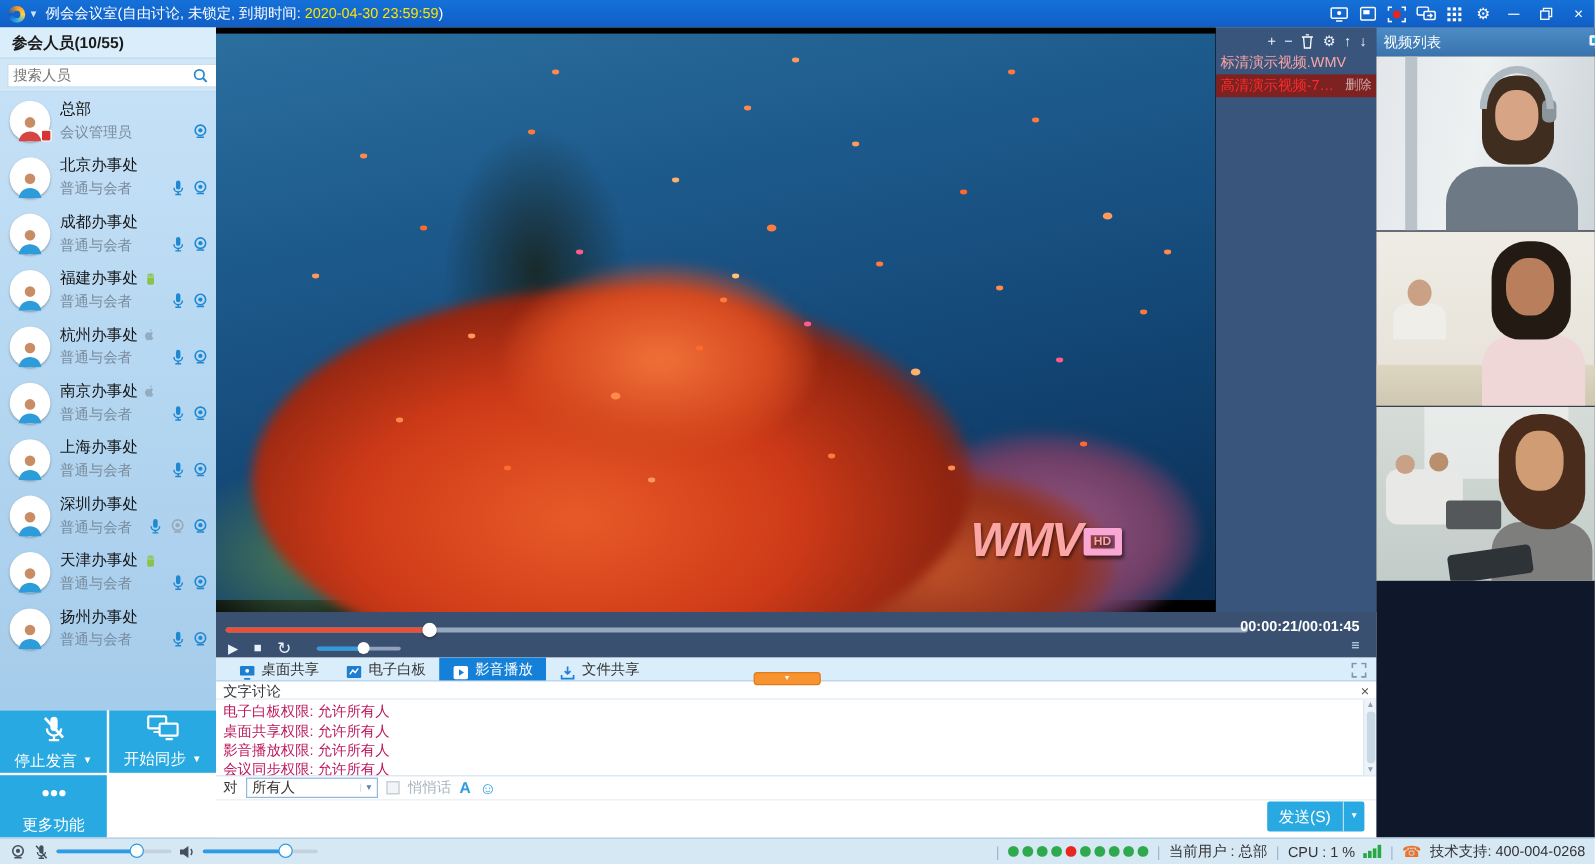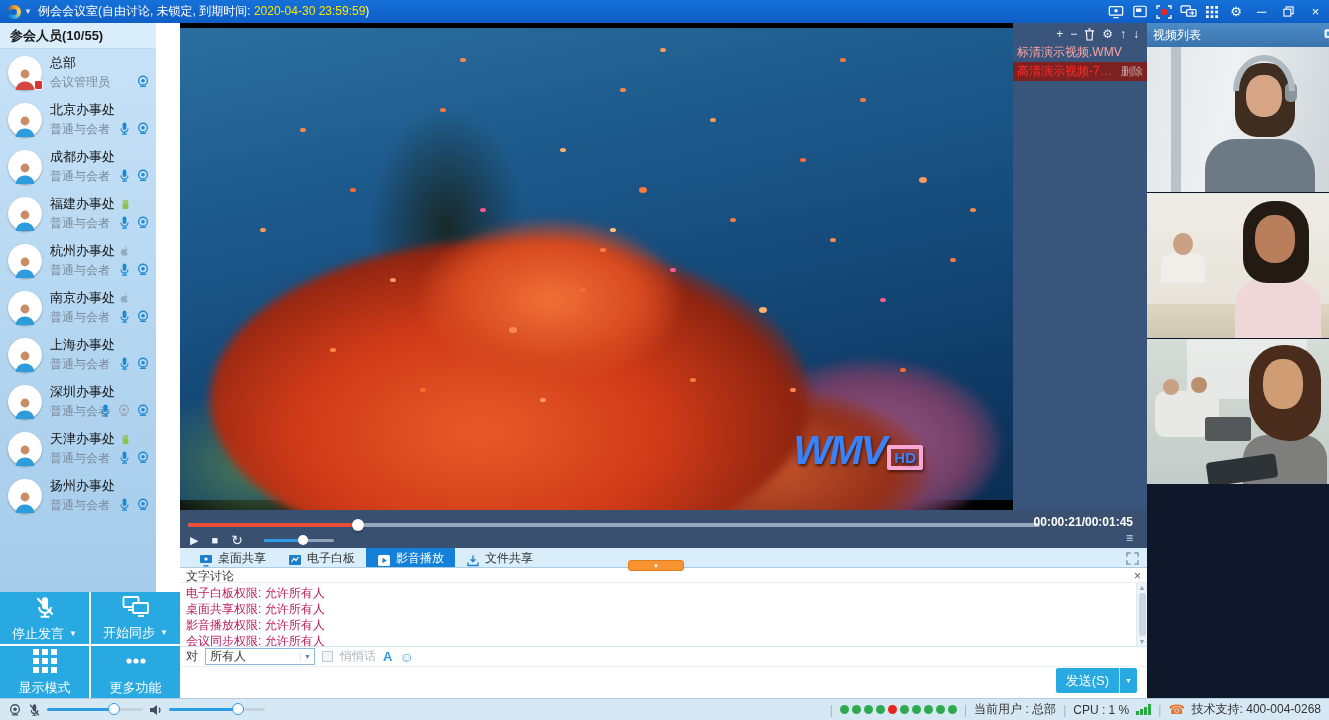--- a/index.html
+++ b/index.html
@@ -11,21 +11,21 @@
 .logo::after{content:"";position:absolute;left:4px;top:4px;width:6px;height:6px;border-radius:50%;background:#1164CE}
 .logo-caret{font-size:8px;color:#CFE4FF;margin-right:6px}
 .tb-title{white-space:nowrap}
 .tb-title .date{color:#FFE400}
 .tb-icons{margin-left:auto;display:flex;align-items:center;height:100%}
 .tb-ic{width:24px;height:23px;display:flex;align-items:center;justify-content:center;color:#fff;cursor:default}
 .tb-ic svg{display:block}
 .tb-ic.char{font-size:13px;line-height:1}
 .tb-win{width:27px}
 
-.sidebar{position:absolute;left:0;top:23px;width:156px;height:675px;background:linear-gradient(180deg,#C9E3F8 0%,#B2D5F0 50%,#A0C8E9 100%)}
+.sidebar{position:absolute;left:0;top:23px;width:180px;height:675px;background:linear-gradient(180deg,#C9E3F8 0%,#B2D5F0 50%,#A0C8E9 100%)}
 .sb-header{height:26px;line-height:26px;background:#DAEDFB;border-bottom:1px solid #BBD8EE;font-weight:bold;font-size:13px;color:#1A1A1A;padding-left:10px}
 .sb-search{height:28px;background:#D0E7F8;display:flex;align-items:center;padding:0 6px;border-bottom:1px solid #BBD8EE}
 .sb-search input{flex:1;height:20px;border:1px solid #BFD8EC;background:#fff;font-size:12px;padding:0 4px;color:#333;outline:none}
 .sb-search .icn{margin-left:-22px;color:#1E88D2}
 .sb-list{height:470px;overflow:hidden}
 .prow{position:relative;height:47px;display:flex;align-items:center;padding-left:8px}
 .avatar{position:relative;width:34px;height:34px;border-radius:50%;background:#fff;box-shadow:0 1px 2px rgba(0,0,0,.3);flex:none;display:flex;align-items:flex-end;justify-content:center;margin-right:8px}
 .avatar svg{display:block}
 .abadge{position:absolute;right:-1px;bottom:0;width:9px;height:10px;background:#D63333;border:1px solid #fff;border-radius:2px}
 .pinfo{flex:1;min-width:0}
@@ -56,23 +56,23 @@
 .coral.c5{left:430px;bottom:-50px;width:320px;height:160px;background:radial-gradient(ellipse,#C2542A 0%,#93301A 55%,rgba(140,46,24,0) 78%)}
 .fish{position:absolute;left:420px;top:220px;width:6px;height:4px;border-radius:50%;background:#FF7A3C;box-shadow:
  -300px -120px 0 #FF8A4C,-250px -60px 0 #FF6A2C,-210px 30px 0 #FF9A5C,-160px -140px 0 #FF7A3C,
  -120px -40px 0 #FF5A8C,-90px 80px 0 1px #FF8A4C,-40px -100px 0 #FFB06A,-20px 40px 0 #FF6A2C,
  20px -160px 0 #FF8A4C,40px -60px 0 1px #FF7A3C,70px 20px 0 #FF5A8C,110px -130px 0 #FF9A5C,
  130px -30px 0 #FF7A3C,160px 60px 0 1px #FFB06A,200px -90px 0 #FF6A2C,230px -10px 0 #FF8A4C,
  260px -150px 0 #FF7A3C,280px 50px 0 #FF5A8C,320px -70px 0 1px #FF9A5C,350px 10px 0 #FF7A3C,
  -270px 100px 0 #FF8A4C,-180px 140px 0 #FF6A2C,-60px 150px 0 #FF9A5C,90px 130px 0 #FF7A3C,
  190px 140px 0 #FF8A4C,300px 120px 0 #FF6A2C,-340px -20px 0 #FF9A5C,370px -40px 0 #FF8A4C,
  10px -20px 0 #FFC07A,-140px -190px 0 #FF8A4C,240px -190px 0 #FF7A3C,60px -200px 0 #FF9A5C}
-.watermark{position:absolute;right:78px;bottom:40px;display:flex;align-items:flex-end;color:#3b82f6;text-shadow:1px 2px 3px rgba(0,0,0,.6)}
+.watermark{position:absolute;right:78px;bottom:40px;display:flex;align-items:center;color:#fca5a5;text-shadow:1px 2px 3px rgba(0,0,0,.6)}
 .wm-main{font-size:40px;font-weight:bold;font-style:italic;letter-spacing:-2px;line-height:1}
-.wm-badge{font-size:15px;font-weight:bold;border:4px solid #f9a8d4;border-radius:2px;padding:0 3px;margin:3px 12px 0 2px;box-shadow:1px 2px 3px rgba(0,0,0,.5)}
+.wm-badge{font-size:10px;font-weight:bold;border:6px solid #f9a8d4;border-radius:2px;padding:0 3px;margin:3px 0 0 2px;box-shadow:1px 2px 3px rgba(0,0,0,.5)}
 
 .playlist{width:134px;height:487px;background:#3A557C;color:#E9F1FB}
 .pl-toolbar{height:20px;display:flex;align-items:center;justify-content:flex-end;gap:7px;padding:2px 8px 0 0}
 .pl-toolbar .icn{color:#E9F1FB;font-size:12px;cursor:pointer}
 .pl-item{height:19px;line-height:19px;padding:0 4px;font-size:12px;color:#fca5a5;white-space:nowrap;overflow:hidden;display:flex;align-items:center;cursor:pointer}
 .pl-item .plname{flex:1;overflow:hidden;text-overflow:ellipsis}
 .pl-item.sel{background:#7E2121;color:#FF2B2B}
 .pl-del{font-size:11px;color:#C9A7A7;margin-left:3px}
 
 .controls{position:relative;width:967px;height:38px;background:#3A5070}
@@ -235,20 +235,29 @@
           </span>
         </span>
         <span class="tb-ic tb-win char">
           <span class="icn">×</span>
         </span>
       </div>
   </div>
 
   <div class="sidebar">
     <div class="sb-header">参会人员(10/55)</div>
+    <div class="sb-search">
+      <input type="text" placeholder="搜索人员" style="">
+      <span class="icn">
+          <svg width="14" height="14" viewBox="0 0 16 16">
+            <circle cx="7" cy="7" r="4.5" fill="none" stroke="currentColor" stroke-width="1.6"></circle>
+            <path d="M10.5 10.5L14 14" stroke="currentColor" stroke-width="1.8"></path>
+          </svg>
+        </span>
+    </div>
     <div class="sb-list">
         <div class="prow">
           <span class="avatar">
             <svg width="26" height="24" viewBox="0 0 26 24">
               <circle cx="13" cy="8" r="4.4" fill="#C98D66"></circle>
               <path d="M3.5 24c.9-5.6 4.8-8.4 9.5-8.4s8.6 2.8 9.5 8.4z" fill="#D64541"></path>
             </svg>
             <span class="abadge"></span>
           </span>
           <div class="pinfo">
@@ -595,40 +604,20 @@
             <svg width="28" height="24" viewBox="0 0 28 24">
               <rect x="1.5" y="2" width="15" height="10" rx="1" fill="none" stroke="#fff" stroke-width="1.8"></rect>
               <path d="M6 15h6" stroke="#fff" stroke-width="1.8"></path>
               <rect x="11" y="8" width="15" height="10" rx="1" fill="#29A9E1" stroke="#fff" stroke-width="1.8"></rect>
               <path d="M16 21h6" stroke="#fff" stroke-width="1.8"></path>
             </svg>
           </span>
           <div class="ablabel">
             <span>开始同步</span>
             <span class="abcaret">▼</span>
-          </div>
-        </div>
-        <div class="abtn">
-          <span class="icn abic">
-            <svg width="26" height="26" viewBox="0 0 26 26">
-              <g fill="#fff">
-                <rect x="1" y="1" width="6" height="6"></rect>
-                <rect x="10" y="1" width="6" height="6"></rect>
-                <rect x="19" y="1" width="6" height="6"></rect>
-                <rect x="1" y="10" width="6" height="6"></rect>
-                <rect x="10" y="10" width="6" height="6"></rect>
-                <rect x="19" y="10" width="6" height="6"></rect>
-                <rect x="1" y="19" width="6" height="6"></rect>
-                <rect x="10" y="19" width="6" height="6"></rect>
-                <rect x="19" y="19" width="6" height="6"></rect>
-              </g>
-            </svg>
-          </span>
-          <div class="ablabel">
-            <span>显示模式</span>
           </div>
         </div>
         <div class="abtn">
           <span class="icn abic">
             <svg width="26" height="26" viewBox="0 0 26 26">
               <g fill="#fff">
                 <circle cx="6" cy="13" r="2.6"></circle>
                 <circle cx="13" cy="13" r="2.6"></circle>
                 <circle cx="20" cy="13" r="2.6"></circle>
               </g>

